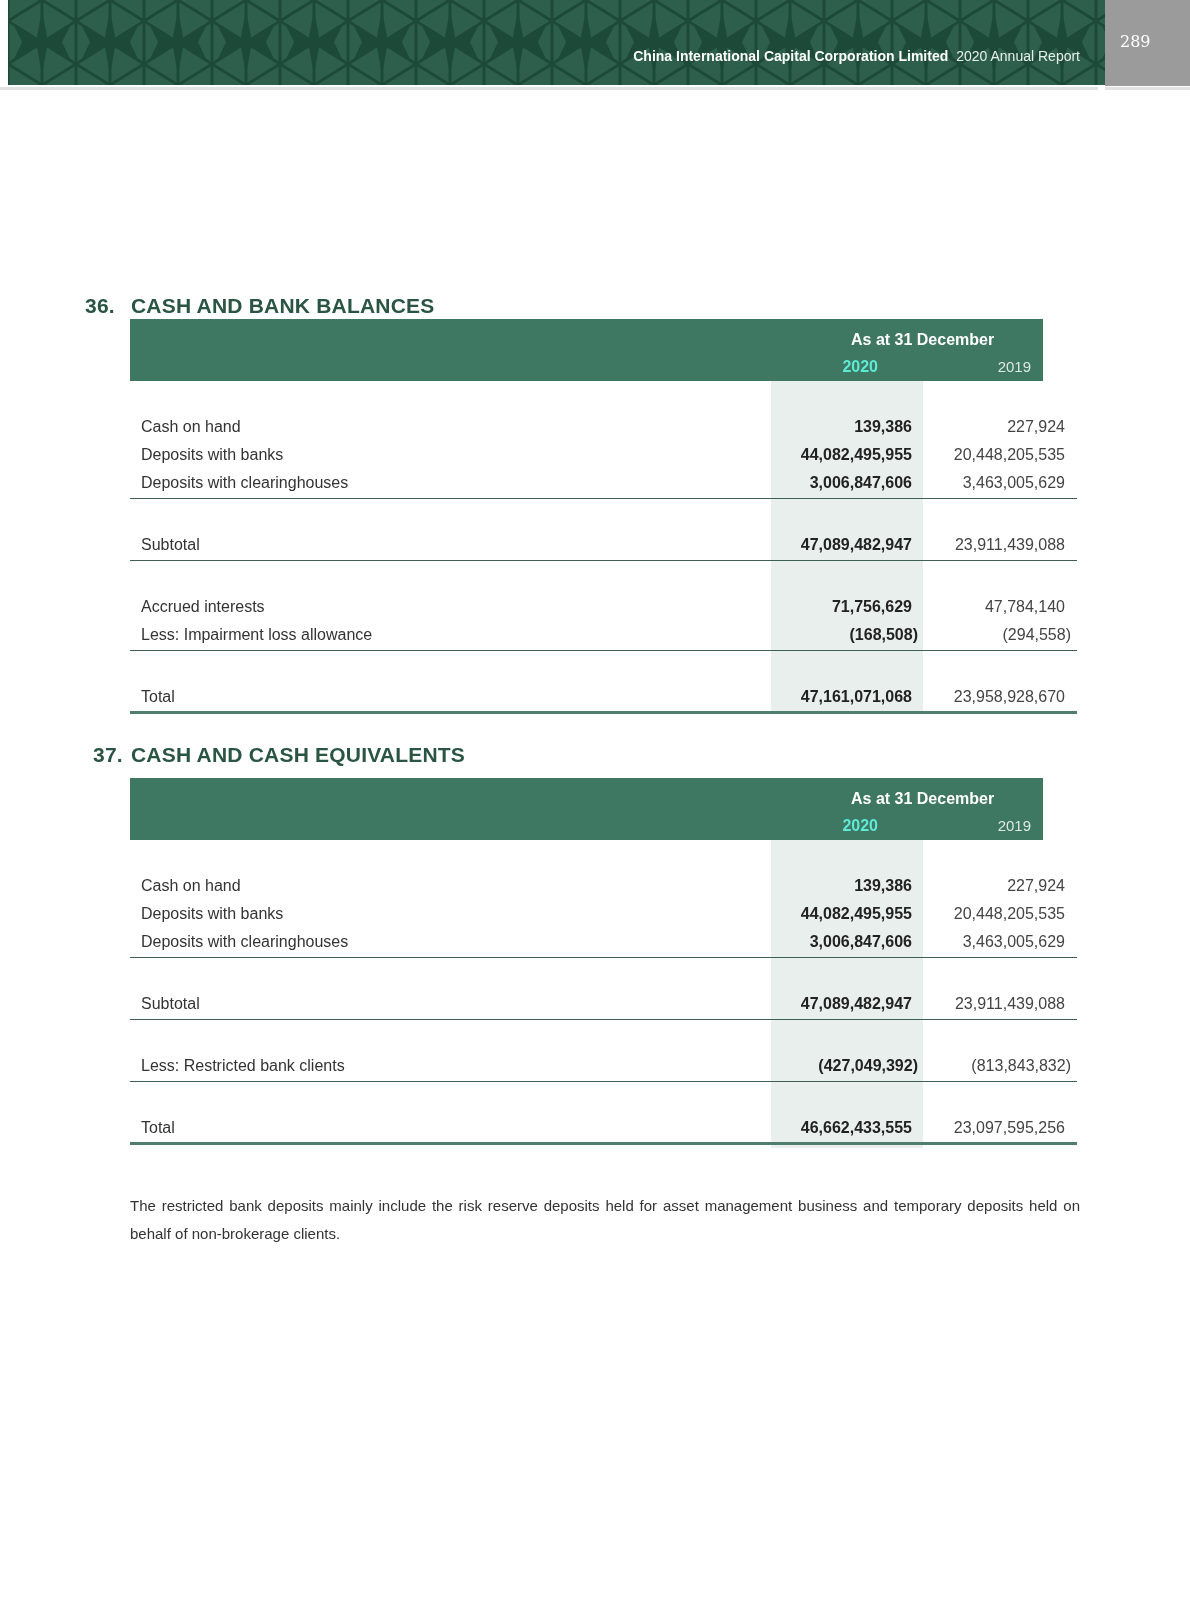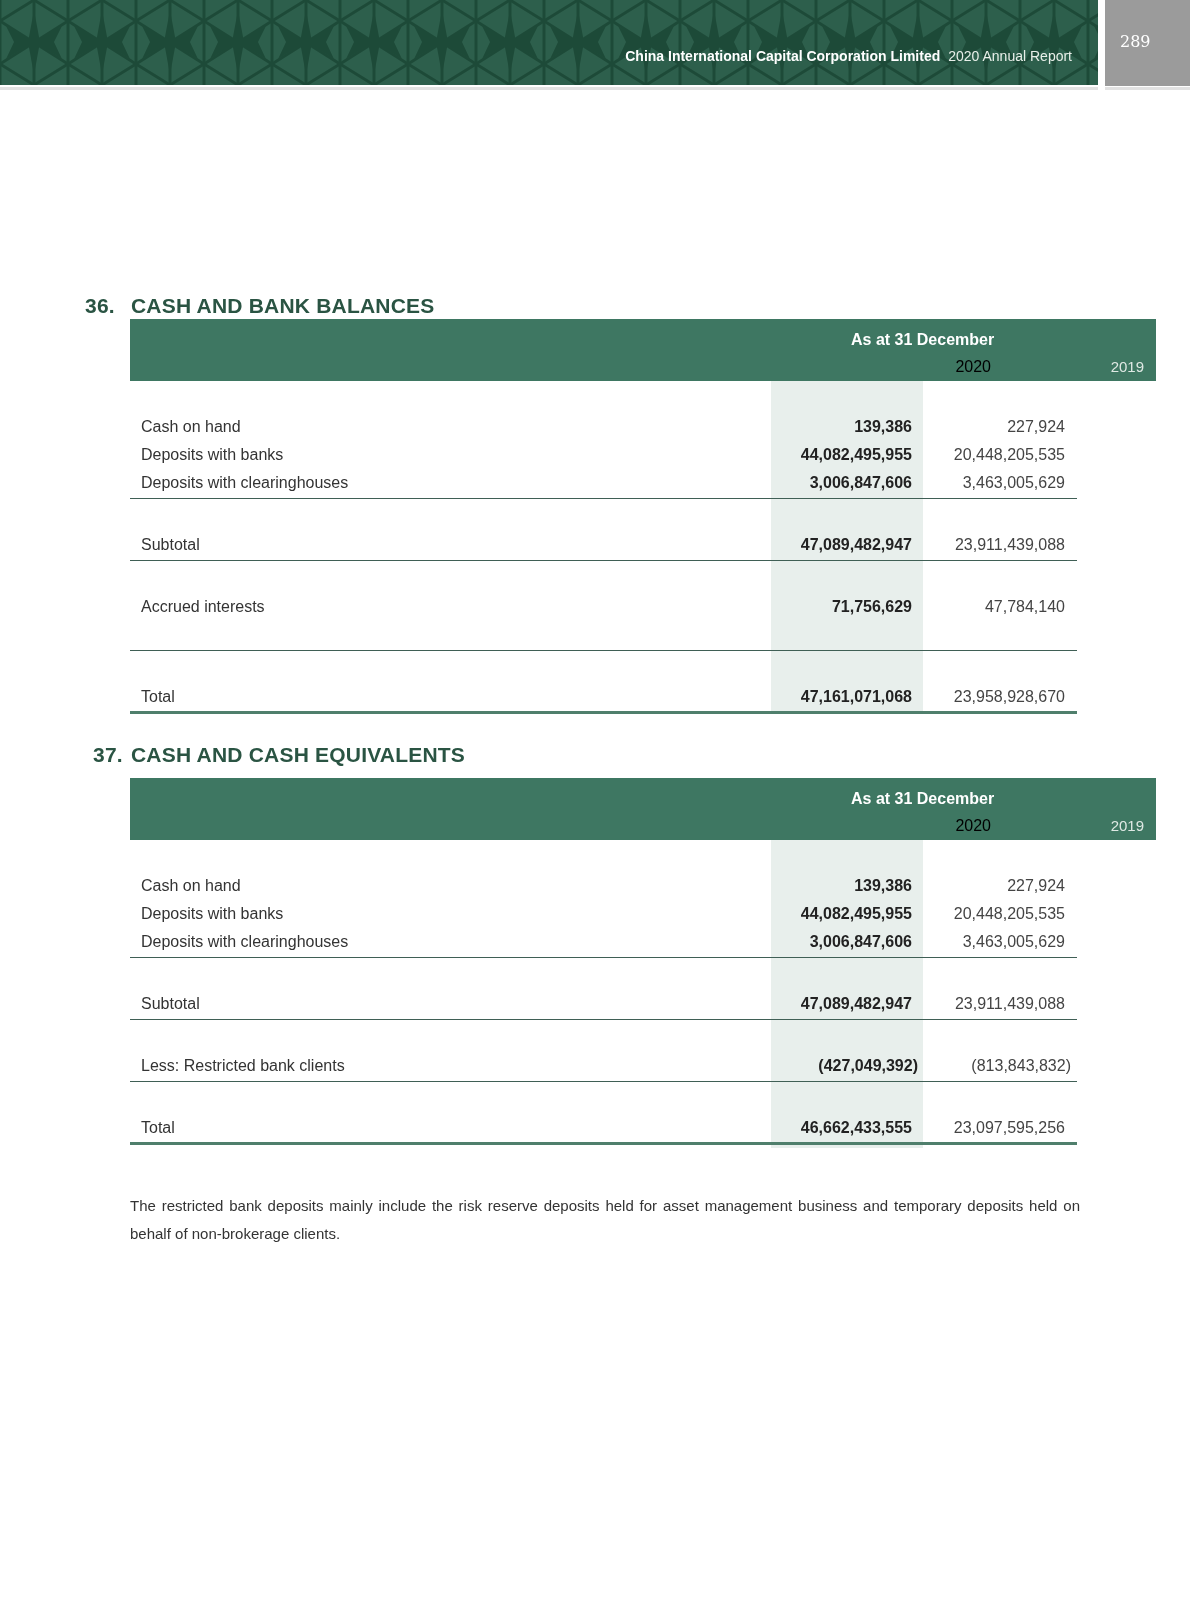--- a/index.html
+++ b/index.html
@@ -1,42 +1,42 @@
 <!DOCTYPE html>
 <html><head>
 <meta charset="utf-8">
 <style>
   html, body { margin: 0; padding: 0; background: #ffffff; }
   body { width: 1190px; height: 1615px; position: relative; overflow: hidden;
          font-family: "Liberation Sans", "DejaVu Sans", sans-serif; color: #333; }
 
   
-  .header-band { position: absolute; left: 0; top: 0; width: 1098px; height: 85px;
+  .header-band { position: absolute; left: 8px; top: 0; width: 1098px; height: 85px;
                  background-color: #be185d; overflow: hidden; }
   .header-band svg { position: absolute; left: 0; top: 0; }
   .header-text { position: absolute; right: 26px; top: 48px; color: #fff; font-size: 14px;
                  white-space: nowrap; }
   .header-text .company { font-weight: bold; }
   .header-text .report { font-weight: normal; margin-left: 8px; color: #e8efe9; }
   .header-rule { position: absolute; left: 0; top: 87px; width: 1098px; height: 3px; background: #e2e2e2; }
   .page-tab { position: absolute; left: 1105px; top: 0; width: 85px; height: 86px; background: #9b9b9b; }
   .page-number { position: absolute; left: 1120px; top: 32px; font-family: "DejaVu Serif", "Liberation Serif", serif;
                  font-size: 16px; color: #fff; }
   .page-tab-rule { position: absolute; left: 1105px; top: 87px; width: 85px; height: 3px; background: #e2e2e2; }
 
   
   .section-title { position: absolute; left: 85px; font-size: 21px; font-weight: bold;
                    color: #2a5443; letter-spacing: 0.2px; white-space: nowrap; }
   .section-title .num { display: inline-block; width: 46px; }
 
   
   .fin-table { position: absolute; left: 130px; width: 947px; }
-  .fin-head { position: absolute; left: 0; top: 0; width: 1026px; height: 62px; background: #3e7762; }
+  .fin-head { position: absolute; left: 0; top: 0; width: 913px; height: 62px; background: #3e7762; }
   .fin-head .as-at { position: absolute; left: 721px; top: 12px; color: #fff; font-weight: bold; font-size: 16px; white-space: nowrap; }
-  .fin-head .y2020 { position: absolute; right: 165px; top: 39px; color: #000000; font-weight: normal; font-size: 16px; }
+  .fin-head .y2020 { position: absolute; right: 165px; top: 39px; color: #5eead4; font-weight: bold; font-size: 16px; }
   .fin-head .y2019 { position: absolute; right: 12px; top: 39px; color: #dfe9e4; font-size: 15px; }
   .shade-col { position: absolute; left: 641px; width: 152px; background: #e8efec; }
 
   .row { position: absolute; left: 0; width: 947px; height: 26px; font-size: 16px; }
   .row .label { position: absolute; left: 11px; top: 3px; color: #333; white-space: nowrap; }
   .row .v2020 { position: absolute; right: 165px; top: 3px; font-weight: bold; color: #222; white-space: nowrap; }
   .row .v2020.neg { right: 159px; }
   .row .v2019 { position: absolute; right: 12px; top: 3px; color: #444; white-space: nowrap; }
   .row .v2019.neg { right: 6px; }
   .rule { position: absolute; left: 0; width: 947px; height: 1px; background: #3f5f55; }
@@ -116,20 +116,25 @@
     <span class="v2020">47,089,482,947</span>
     <span class="v2019">23,911,439,088</span>
   </div>
   <div class="rule" style="top:241px;"></div>
 
   <div class="row" style="top:276px;">
     <span class="label">Accrued interests</span>
     <span class="v2020">71,756,629</span>
     <span class="v2019">47,784,140</span>
   </div>
+  <div class="row" style="top:304px;">
+    <span class="label">Less: Impairment loss allowance</span>
+    <span class="v2020 neg">(168,508)</span>
+    <span class="v2019 neg">(294,558)</span>
+  </div>
   <div class="rule" style="top:331px;"></div>
 
   <div class="row" style="top:366px;">
     <span class="label">Total</span>
     <span class="v2020">47,161,071,068</span>
     <span class="v2019">23,958,928,670</span>
   </div>
   <div class="rule double" style="top:392px;"></div>
 </div>
 

